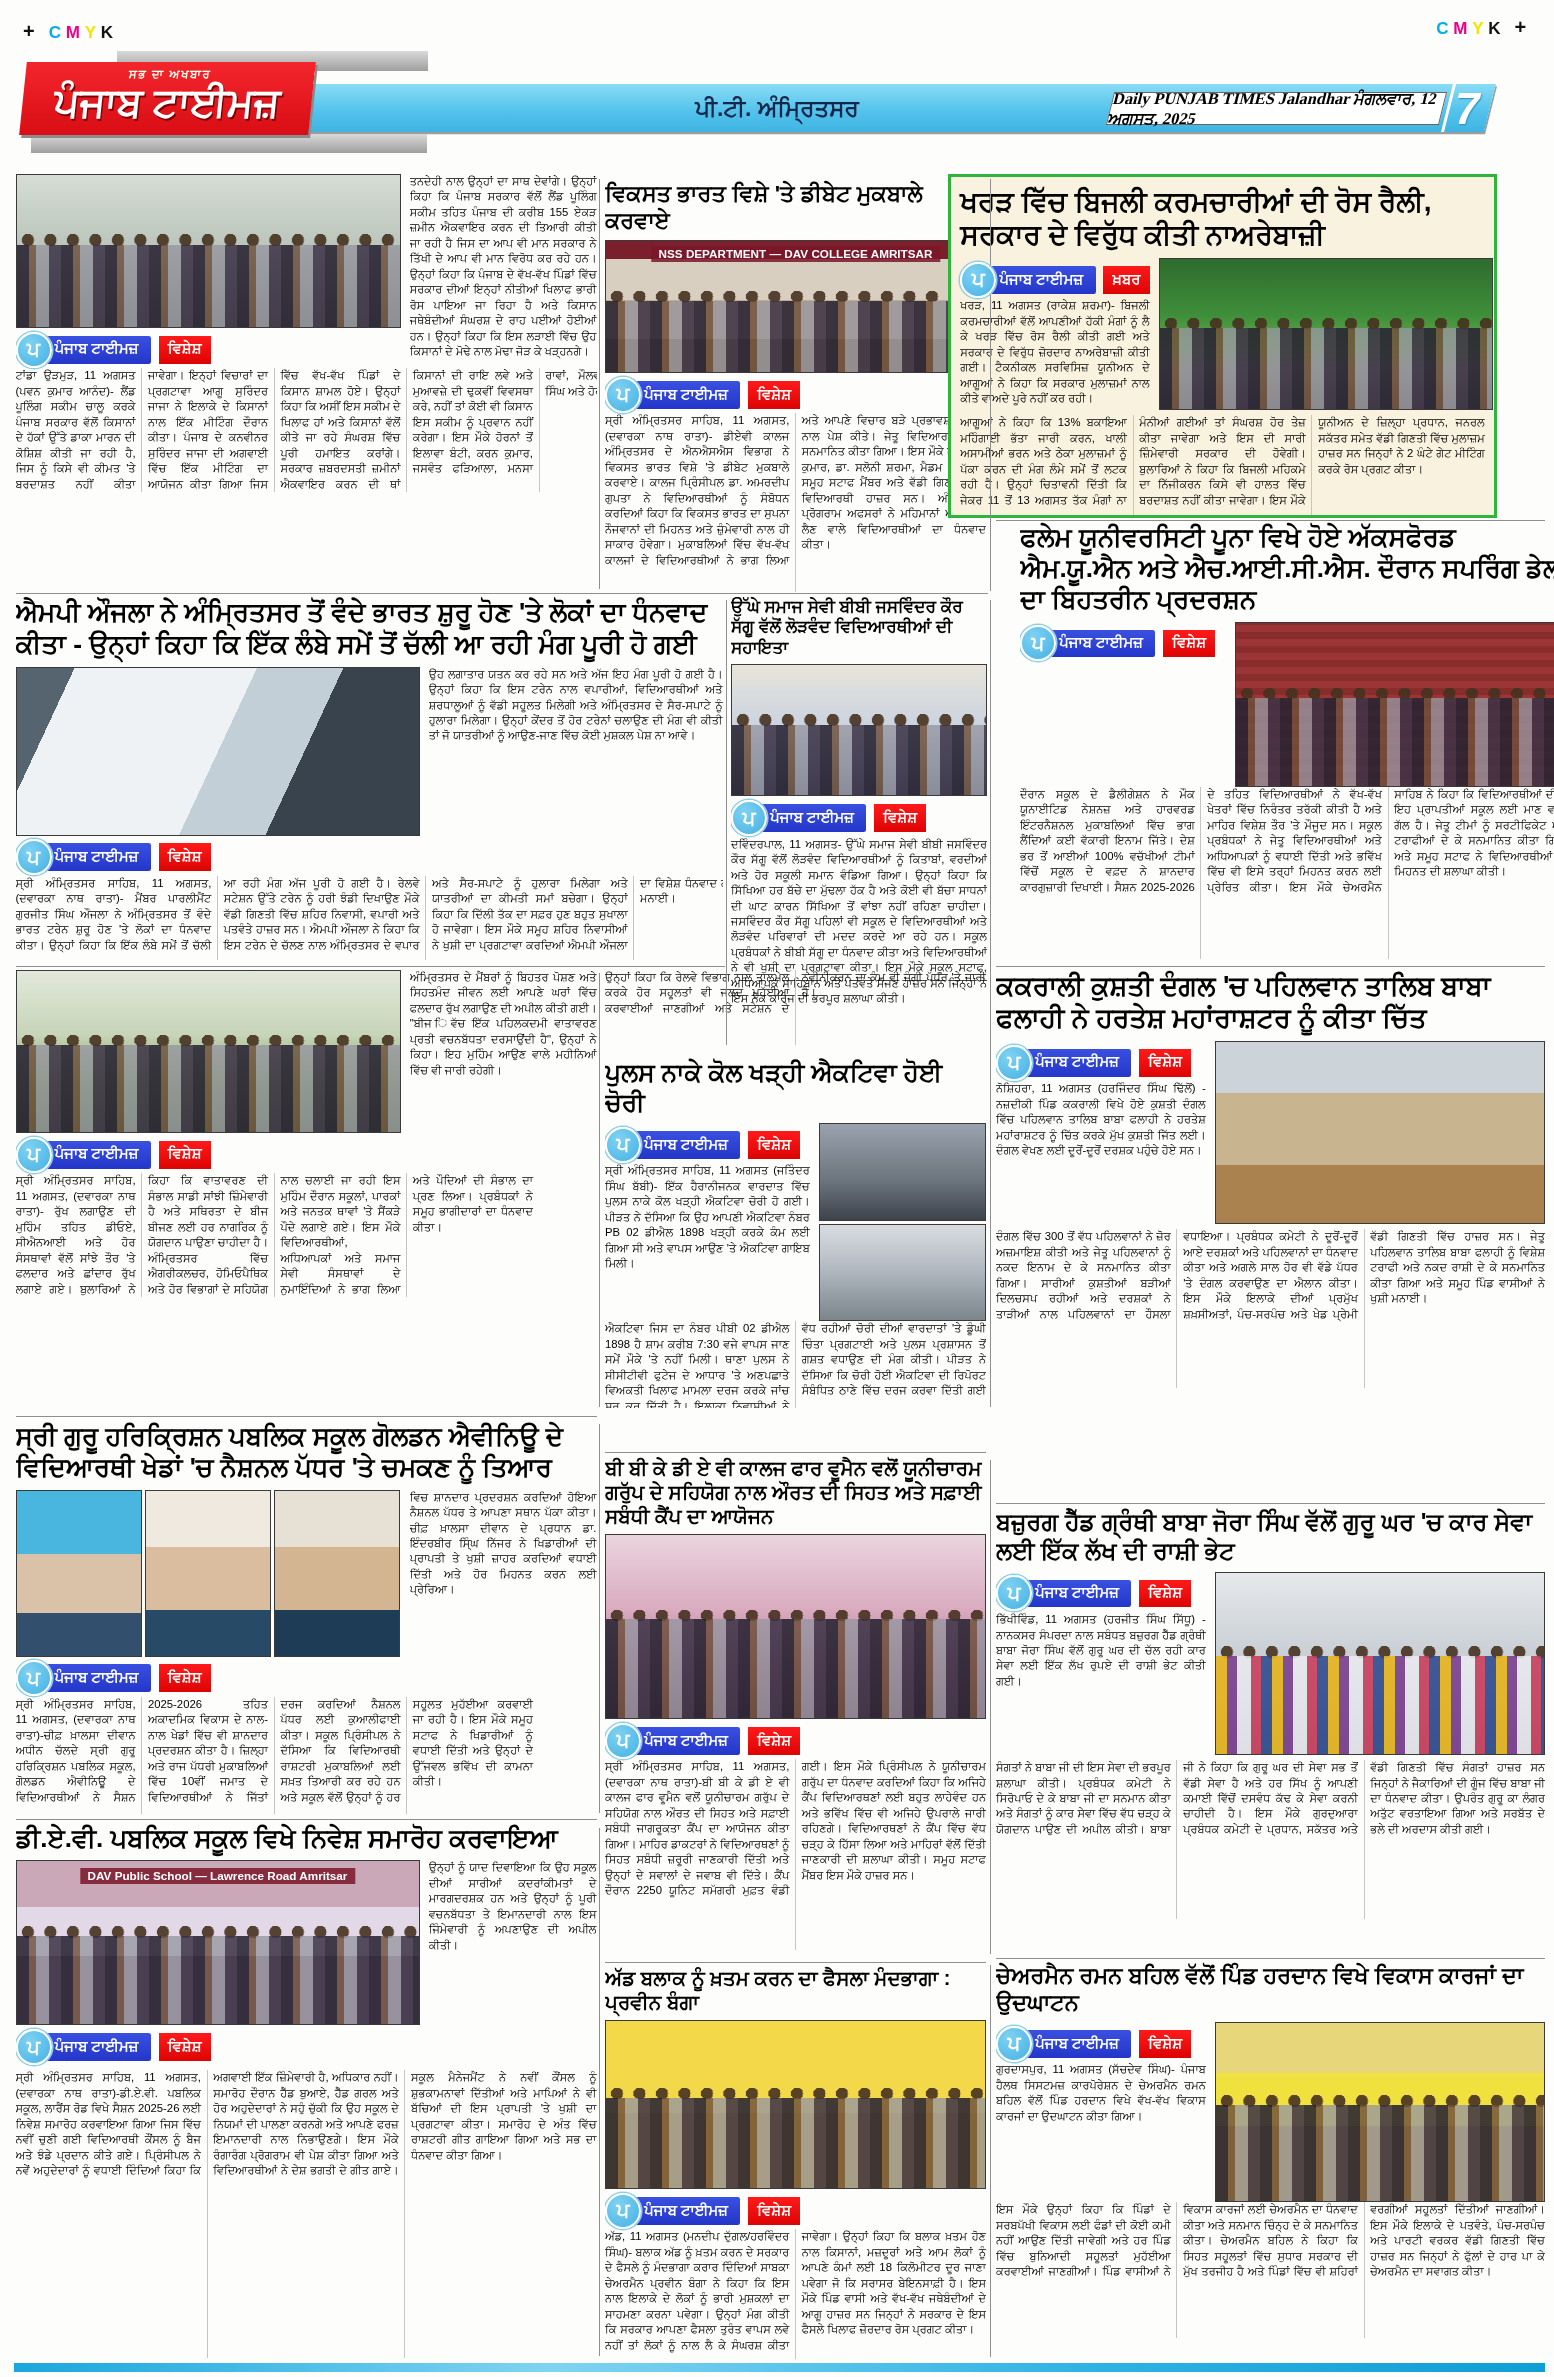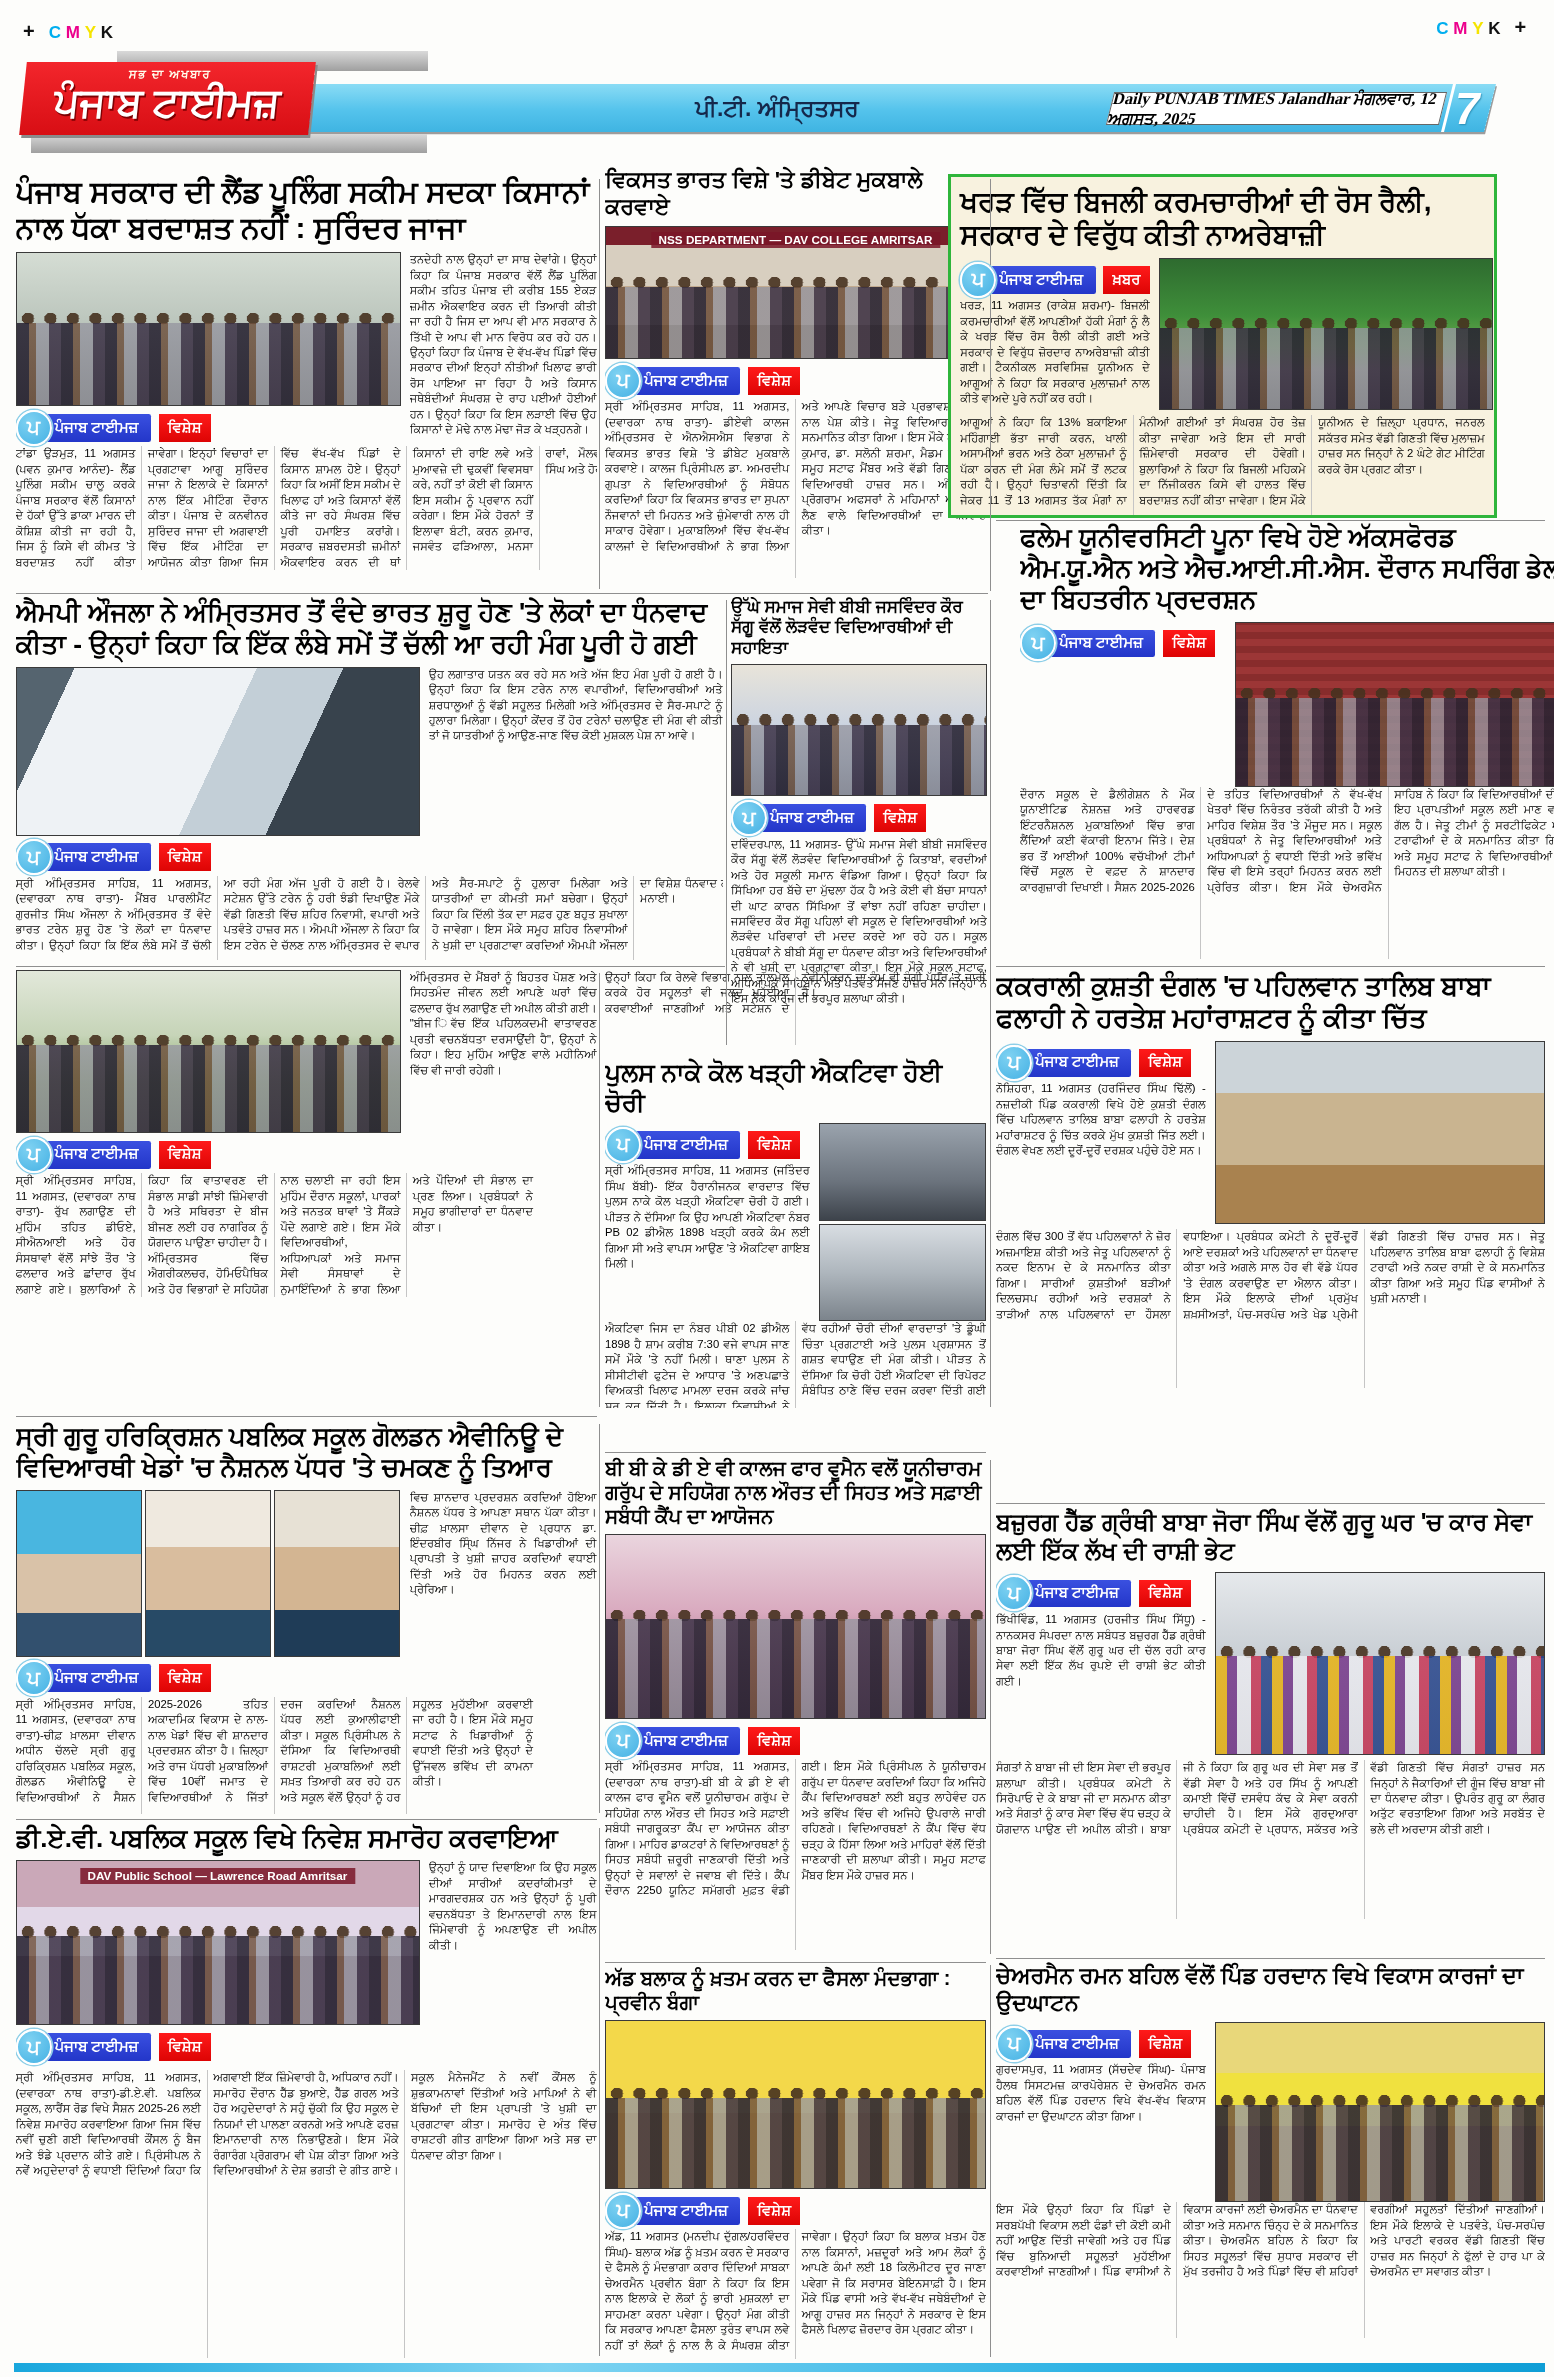--- a/index.html
+++ b/index.html
@@ -88,36 +88,35 @@
     <div class="title">ਪੰਜਾਬ ਟਾਈਮਜ਼</div>
   </div>
 
   <div class="edition">ਪੀ.ਟੀ. ਅੰਮ੍ਰਿਤਸਰ</div>
   <div class="datebox">Daily PUNJAB TIMES Jalandhar ਮੰਗਲਵਾਰ, 12 ਅਗਸਤ, 2025</div>
   <div class="pageno-slash" style="left:1447px"></div>
   <div class="pageno">7</div>
 </header>
 
 <section class="article" style="left:15.5px;top:174px;width:581px;height:417px">
-  <h2 style="font-size:30px">ਪੰਜਾਬ ਸਰਕਾਰ ਦੀ ਲੈਂਡ ਪੂਲਿੰਗ ਸਕੀਮ ਸਦਕਾ ਕਿਸਾਨਾਂ ਨਾਲ ਧੱਕਾ ਬਰਦਾਸ਼ਤ ਨਹੀਂ : ਸੁਰਿੰਦਰ ਜਾਜਾ</h2>
   <div class="art-row">
     <div style="flex:0 0 385px">
       <div class="photo crowd" style="width:385px;height:154px;background:linear-gradient(180deg,#d5ddd4,#bcc6bd 45%,#97a096 70%,#6f766a)"></div>
       <div class="pt-badge">
         <span class="pt-circle">ਪ</span>
         <span class="pt-name">ਪੰਜਾਬ ਟਾਈਮਜ਼</span>
         <span class="pt-tag">ਵਿਸ਼ੇਸ਼</span>
       </div>
       <div class="body-cols cols-3" style="height:124px">ਟਾਂਡਾ ਉੜਮੁੜ, 11 ਅਗਸਤ (ਪਵਨ ਕੁਮਾਰ ਆਨੰਦ)- ਲੈਂਡ ਪੂਲਿੰਗ ਸਕੀਮ ਚਾਲੂ ਕਰਕੇ ਪੰਜਾਬ ਸਰਕਾਰ ਵੱਲੋਂ ਕਿਸਾਨਾਂ ਦੇ ਹੱਕਾਂ ਉੱਤੇ ਡਾਕਾ ਮਾਰਨ ਦੀ ਕੋਸ਼ਿਸ਼ ਕੀਤੀ ਜਾ ਰਹੀ ਹੈ, ਜਿਸ ਨੂੰ ਕਿਸੇ ਵੀ ਕੀਮਤ 'ਤੇ ਬਰਦਾਸ਼ਤ ਨਹੀਂ ਕੀਤਾ ਜਾਵੇਗਾ। ਇਨ੍ਹਾਂ ਵਿਚਾਰਾਂ ਦਾ ਪ੍ਰਗਟਾਵਾ ਆਗੂ ਸੁਰਿੰਦਰ ਜਾਜਾ ਨੇ ਇਲਾਕੇ ਦੇ ਕਿਸਾਨਾਂ ਨਾਲ ਇੱਕ ਮੀਟਿੰਗ ਦੌਰਾਨ ਕੀਤਾ। ਪੰਜਾਬ ਦੇ ਕਨਵੀਨਰ ਸੁਰਿੰਦਰ ਜਾਜਾ ਦੀ ਅਗਵਾਈ ਵਿੱਚ ਇੱਕ ਮੀਟਿੰਗ ਦਾ ਆਯੋਜਨ ਕੀਤਾ ਗਿਆ ਜਿਸ ਵਿੱਚ ਵੱਖ-ਵੱਖ ਪਿੰਡਾਂ ਦੇ ਕਿਸਾਨ ਸ਼ਾਮਲ ਹੋਏ। ਉਨ੍ਹਾਂ ਕਿਹਾ ਕਿ ਅਸੀਂ ਇਸ ਸਕੀਮ ਦੇ ਖਿਲਾਫ ਹਾਂ ਅਤੇ ਕਿਸਾਨਾਂ ਵੱਲੋਂ ਕੀਤੇ ਜਾ ਰਹੇ ਸੰਘਰਸ਼ ਵਿੱਚ ਪੂਰੀ ਹਮਾਇਤ ਕਰਾਂਗੇ। ਸਰਕਾਰ ਜ਼ਬਰਦਸਤੀ ਜ਼ਮੀਨਾਂ ਐਕਵਾਇਰ ਕਰਨ ਦੀ ਥਾਂ ਕਿਸਾਨਾਂ ਦੀ ਰਾਇ ਲਵੇ ਅਤੇ ਮੁਆਵਜ਼ੇ ਦੀ ਢੁਕਵੀਂ ਵਿਵਸਥਾ ਕਰੇ, ਨਹੀਂ ਤਾਂ ਕੋਈ ਵੀ ਕਿਸਾਨ ਇਸ ਸਕੀਮ ਨੂੰ ਪ੍ਰਵਾਨ ਨਹੀਂ ਕਰੇਗਾ। ਇਸ ਮੌਕੇ ਹੋਰਨਾਂ ਤੋਂ ਇਲਾਵਾ ਬੰਟੀ, ਕਰਨ ਕੁਮਾਰ, ਜਸਵੰਤ ਫੜਿਆਲਾ, ਮਨਸਾ ਰਾਵਾਂ, ਮੌਲਵੀ ਸੰਧੂ, ਭੂਪਾਲ ਸਿੰਘ ਅਤੇ ਹੋਰ ਹਾਜ਼ਰ ਸਨ।</div>
     </div>
     <div class="side" style="height:334px;overflow:hidden">ਤਨਦੇਹੀ ਨਾਲ ਉਨ੍ਹਾਂ ਦਾ ਸਾਥ ਦੇਵਾਂਗੇ। ਉਨ੍ਹਾਂ ਕਿਹਾ ਕਿ ਪੰਜਾਬ ਸਰਕਾਰ ਵੱਲੋਂ ਲੈਂਡ ਪੂਲਿੰਗ ਸਕੀਮ ਤਹਿਤ ਪੰਜਾਬ ਦੀ ਕਰੀਬ 155 ਏਕੜ ਜ਼ਮੀਨ ਐਕਵਾਇਰ ਕਰਨ ਦੀ ਤਿਆਰੀ ਕੀਤੀ ਜਾ ਰਹੀ ਹੈ ਜਿਸ ਦਾ ਆਪ ਵੀ ਮਾਨ ਸਰਕਾਰ ਨੇ ਤਿੱਖੀ ਦੇ ਆਪ ਵੀ ਮਾਨ ਵਿਰੋਧ ਕਰ ਰਹੇ ਹਨ। ਉਨ੍ਹਾਂ ਕਿਹਾ ਕਿ ਪੰਜਾਬ ਦੇ ਵੱਖ-ਵੱਖ ਪਿੰਡਾਂ ਵਿੱਚ ਸਰਕਾਰ ਦੀਆਂ ਇਨ੍ਹਾਂ ਨੀਤੀਆਂ ਖਿਲਾਫ ਭਾਰੀ ਰੋਸ ਪਾਇਆ ਜਾ ਰਿਹਾ ਹੈ ਅਤੇ ਕਿਸਾਨ ਜਥੇਬੰਦੀਆਂ ਸੰਘਰਸ਼ ਦੇ ਰਾਹ ਪਈਆਂ ਹੋਈਆਂ ਹਨ। ਉਨ੍ਹਾਂ ਕਿਹਾ ਕਿ ਇਸ ਲੜਾਈ ਵਿੱਚ ਉਹ ਕਿਸਾਨਾਂ ਦੇ ਮੋਢੇ ਨਾਲ ਮੋਢਾ ਜੋੜ ਕੇ ਖੜ੍ਹਨਗੇ।</div>
   </div>
 </section>
 
-<section class="article" style="left:605px;top:166px;width:381px;height:417px">
+<section class="article" style="left:605px;top:180px;width:381px;height:417px">
   <h2 style="font-size:22.5px">ਵਿਕਸਤ ਭਾਰਤ ਵਿਸ਼ੇ 'ਤੇ ਡੀਬੇਟ ਮੁਕਬਾਲੇ ਕਰਵਾਏ</h2>
   <div class="photo crowd" style="width:100%;height:133px;background:linear-gradient(180deg,#7a1f2b 0 14%,#d8cfc0 14% 45%,#c2ab90 45% 75%,#86704f 75%)">
     <div class="plabel" style="top:4.7px">NSS DEPARTMENT — DAV COLLEGE AMRITSAR</div>
   </div>
   <div class="pt-badge">
     <span class="pt-circle">ਪ</span>
     <span class="pt-name">ਪੰਜਾਬ ਟਾਈਮਜ਼</span>
     <span class="pt-tag">ਵਿਸ਼ੇਸ਼</span>
   </div>
   <div class="body-cols cols-2" style="height:179px">ਸ੍ਰੀ ਅੰਮ੍ਰਿਤਸਰ ਸਾਹਿਬ, 11 ਅਗਸਤ, (ਦਵਾਰਕਾ ਨਾਥ ਰਾਤਾ)- ਡੀਏਵੀ ਕਾਲਜ ਅੰਮ੍ਰਿਤਸਰ ਦੇ ਐਨਐਸਐਸ ਵਿਭਾਗ ਨੇ ਵਿਕਸਤ ਭਾਰਤ ਵਿਸ਼ੇ 'ਤੇ ਡੀਬੇਟ ਮੁਕਬਾਲੇ ਕਰਵਾਏ। ਕਾਲਜ ਪ੍ਰਿੰਸੀਪਲ ਡਾ. ਅਮਰਦੀਪ ਗੁਪਤਾ ਨੇ ਵਿਦਿਆਰਥੀਆਂ ਨੂੰ ਸੰਬੋਧਨ ਕਰਦਿਆਂ ਕਿਹਾ ਕਿ ਵਿਕਸਤ ਭਾਰਤ ਦਾ ਸੁਪਨਾ ਨੌਜਵਾਨਾਂ ਦੀ ਮਿਹਨਤ ਅਤੇ ਜ਼ੁੰਮੇਵਾਰੀ ਨਾਲ ਹੀ ਸਾਕਾਰ ਹੋਵੇਗਾ। ਮੁਕਾਬਲਿਆਂ ਵਿੱਚ ਵੱਖ-ਵੱਖ ਕਾਲਜਾਂ ਦੇ ਵਿਦਿਆਰਥੀਆਂ ਨੇ ਭਾਗ ਲਿਆ ਅਤੇ ਆਪਣੇ ਵਿਚਾਰ ਬੜੇ ਪ੍ਰਭਾਵਸ਼ਾਲੀ ਢੰਗ ਨਾਲ ਪੇਸ਼ ਕੀਤੇ। ਜੇਤੂ ਵਿਦਿਆਰਥੀਆਂ ਨੂੰ ਸਨਮਾਨਿਤ ਕੀਤਾ ਗਿਆ। ਇਸ ਮੌਕੇ ਪ੍ਰੋ. ਸ਼ਿਵ ਕੁਮਾਰ, ਡਾ. ਸਲੋਨੀ ਸ਼ਰਮਾ, ਮੈਡਮ ਅਨੁਪਮਾ, ਸਮੂਹ ਸਟਾਫ ਮੈਂਬਰ ਅਤੇ ਵੱਡੀ ਗਿਣਤੀ ਵਿੱਚ ਵਿਦਿਆਰਥੀ ਹਾਜ਼ਰ ਸਨ। ਅੰਤ ਵਿੱਚ ਪ੍ਰੋਗਰਾਮ ਅਫਸਰਾਂ ਨੇ ਮਹਿਮਾਨਾਂ ਅਤੇ ਭਾਗ ਲੈਣ ਵਾਲੇ ਵਿਦਿਆਰਥੀਆਂ ਦਾ ਧੰਨਵਾਦ ਕੀਤਾ।</div>

